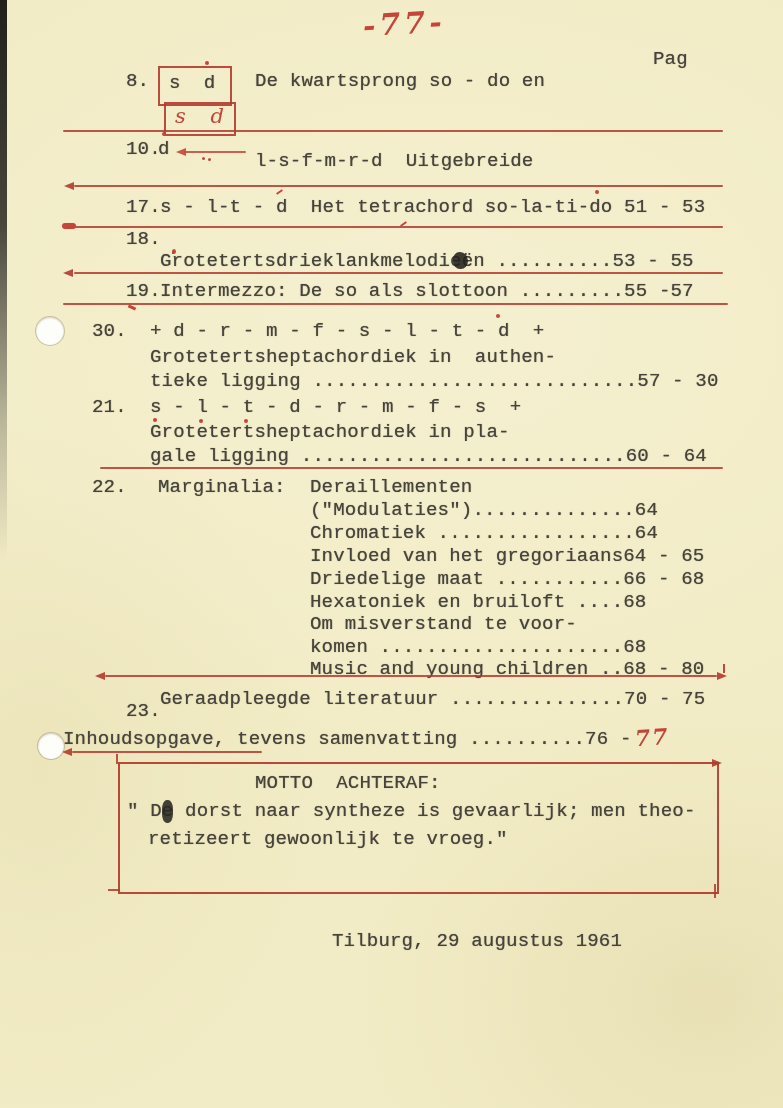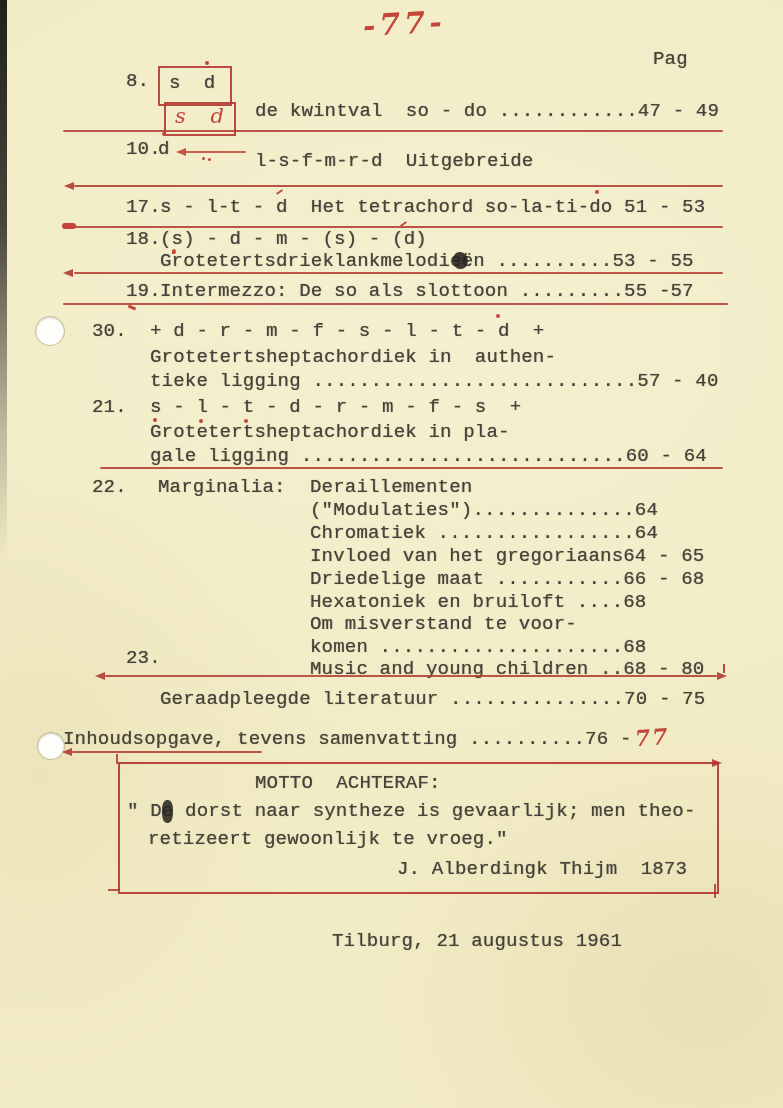--- a/index.html
+++ b/index.html
@@ -61,21 +61,21 @@
 
   <div class="hand hand77" style="left:363px;top:6px">-77-</div>
   <div class="t" style="left:653px;top:48px">Pag</div>
 
   <div class="t" style="left:126px;top:70px">8.</div>
   <div class="rbox" style="left:158px;top:66px;width:70px;height:36px"></div>
   <div class="t" style="left:169px;top:72px">s  d</div>
   <div class="rdot" style="left:205px;top:61px"></div>
   <div class="rbox" style="left:164px;top:102px;width:68px;height:30px"></div>
   <div class="hand handsd" style="left:175px;top:104px">s d</div>
-  <div class="t" style="left:255px;top:100px">de kwintval  so - do ............47 - 49</div>
+  <div class="t" style="left:255px;top:70px">De kwartsprong so - do en</div>
   <div class="rline" style="left:63px;top:130px;width:660px"></div>
 
   <div class="t" style="left:126px;top:138px">10.</div>
   <div class="t" style="left:158px;top:138px">d</div>
   <div class="rdot" style="left:162px;top:132px"></div>
   <div class="rline" style="left:184px;top:151px;width:62px;height:2px;background:var(--red_hand)"></div>
   <div class="arrL" style="left:176px;top:148px;border-right-color:var(--red_hand)"></div>
   <div class="rdot" style="left:202px;top:157px;width:3px;height:3px"></div>
   <div class="rdot" style="left:208px;top:158px;width:3px;height:3px"></div>
   <div class="t" style="left:255px;top:150px">l-s-f-m-r-d  Uitgebreide</div>
@@ -83,38 +83,37 @@
   <div class="arrL" style="left:64px;top:182px"></div>
 
   <div class="t" style="left:126px;top:196px">17.</div>
   <div class="t" style="left:160px;top:196px">s - l-t - d  Het tetrachord so-la-ti-do 51 - 53</div>
   <div class="racc" style="left:276px;top:191px"></div>
   <div class="rdot" style="left:595px;top:190px"></div>
   <div class="rline" style="left:74px;top:226px;width:649px"></div>
   <div class="rmark" style="left:62px;top:223px;width:14px;height:6px;border-radius:3px"></div>
 
   <div class="t" style="left:126px;top:228px">18.</div>
-  <div class="t" style="left:160px;top:228px">(s) - d - m - (s) - (d)</div>
   <div class="rmark" style="left:172px;top:249px;width:4px;height:5px;border-radius:50% 50% 50% 0"></div>
   <div class="racc" style="left:400px;top:223px"></div>
   <div class="t" style="left:160px;top:250px">Grotetertsdrieklankmelodieën ..........53 - 55</div>
   <div class="blot" style="left:453px;top:252px;width:15px;height:17px"></div>
   <div class="rline" style="left:74px;top:272px;width:649px"></div>
   <div class="arrL" style="left:63px;top:269px"></div>
 
   <div class="t" style="left:126px;top:280px">19.</div>
   <div class="t" style="left:160px;top:280px">Intermezzo: De so als slottoon .........55 -57</div>
   <div class="rline" style="left:63px;top:303px;width:665px"></div>
   <div class="rmark" style="left:128px;top:306px;width:8px;height:3px;transform:rotate(25deg)"></div>
 
   <div class="t" style="left:92px;top:320px">30.</div>
   <div class="t" style="left:150px;top:320px">+ d - r - m - f - s - l - t - d  +</div>
   <div class="rdot" style="left:496px;top:314px"></div>
   <div class="t" style="left:150px;top:346px">Grotetertsheptachordiek in  authen-</div>
-  <div class="t" style="left:150px;top:370px">tieke ligging ............................57 - 40</div>
+  <div class="t" style="left:150px;top:370px">tieke ligging ............................57 - 30</div>
 
   <div class="t" style="left:92px;top:396px">21.</div>
   <div class="t" style="left:150px;top:396px">s - l - t - d - r - m - f - s  +</div>
   <div class="rdot" style="left:153px;top:418px"></div>
   <div class="rdot" style="left:199px;top:419px"></div>
   <div class="rdot" style="left:244px;top:419px"></div>
   <div class="t" style="left:150px;top:421px">Grotetertsheptachordiek in pla-</div>
   <div class="t" style="left:150px;top:445px">gale ligging ............................60 - 64</div>
   <div class="rline" style="left:100px;top:467px;width:623px"></div>
 
@@ -127,33 +126,32 @@
   <div class="t" style="left:310px;top:568px">Driedelige maat ...........66 - 68</div>
   <div class="t" style="left:310px;top:591px">Hexatoniek en bruiloft ....68</div>
   <div class="t" style="left:310px;top:613px">Om misverstand te voor-</div>
   <div class="t" style="left:310px;top:636px">komen .....................68</div>
   <div class="t" style="left:310px;top:658px">Music and young children ..68 - 80</div>
   <div class="rline" style="left:105px;top:675px;width:612px"></div>
   <div class="arrL" style="left:95px;top:672px"></div>
   <div class="arrR" style="left:717px;top:672px"></div>
   <div class="rmark" style="left:723px;top:664px;width:2px;height:9px"></div>
 
-  <div class="t" style="left:126px;top:647px">23.</div>
+  <div class="t" style="left:126px;top:700px">23.</div>
   <div class="t" style="left:160px;top:688px">Geraadpleegde literatuur ...............70 - 75</div>
 
   <div class="t" style="left:63px;top:728px">Inhoudsopgave, tevens samenvatting ..........76 - </div>
   <div class="hand hand77b" style="left:635px;top:724px">77</div>
   <div class="rline" style="left:72px;top:751px;width:190px"></div>
   <div class="arrL" style="left:62px;top:748px"></div>
 
   <div class="mottobox" style="left:118px;top:762px;width:597px;height:128px"></div>
   <div class="overshoot" style="left:116px;top:754px;width:2px;height:10px"></div>
   <div class="arrR" style="left:712px;top:759px"></div>
   <div class="overshoot" style="left:108px;top:889px;width:12px;height:2px"></div>
   <div class="overshoot" style="left:714px;top:884px;width:2px;height:14px"></div>
   <div class="t" style="left:255px;top:772px">MOTTO  ACHTERAF:</div>
   <div class="t" style="left:127px;top:800px"><span>" D</span><span class="blote">e</span><span> dorst naar syntheze is gevaarlijk; men theo-</span></div>
   <div class="t" style="left:148px;top:828px">retizeert gewoonlijk te vroeg."</div>
-  <div class="t" style="left:397px;top:858px">J. Alberdingk Thijm  1873</div>
 
-  <div class="t" style="left:332px;top:930px">Tilburg, 21 augustus 1961</div>
+  <div class="t" style="left:332px;top:930px">Tilburg, 29 augustus 1961</div>
 
 </div>
 
 </body></html>

